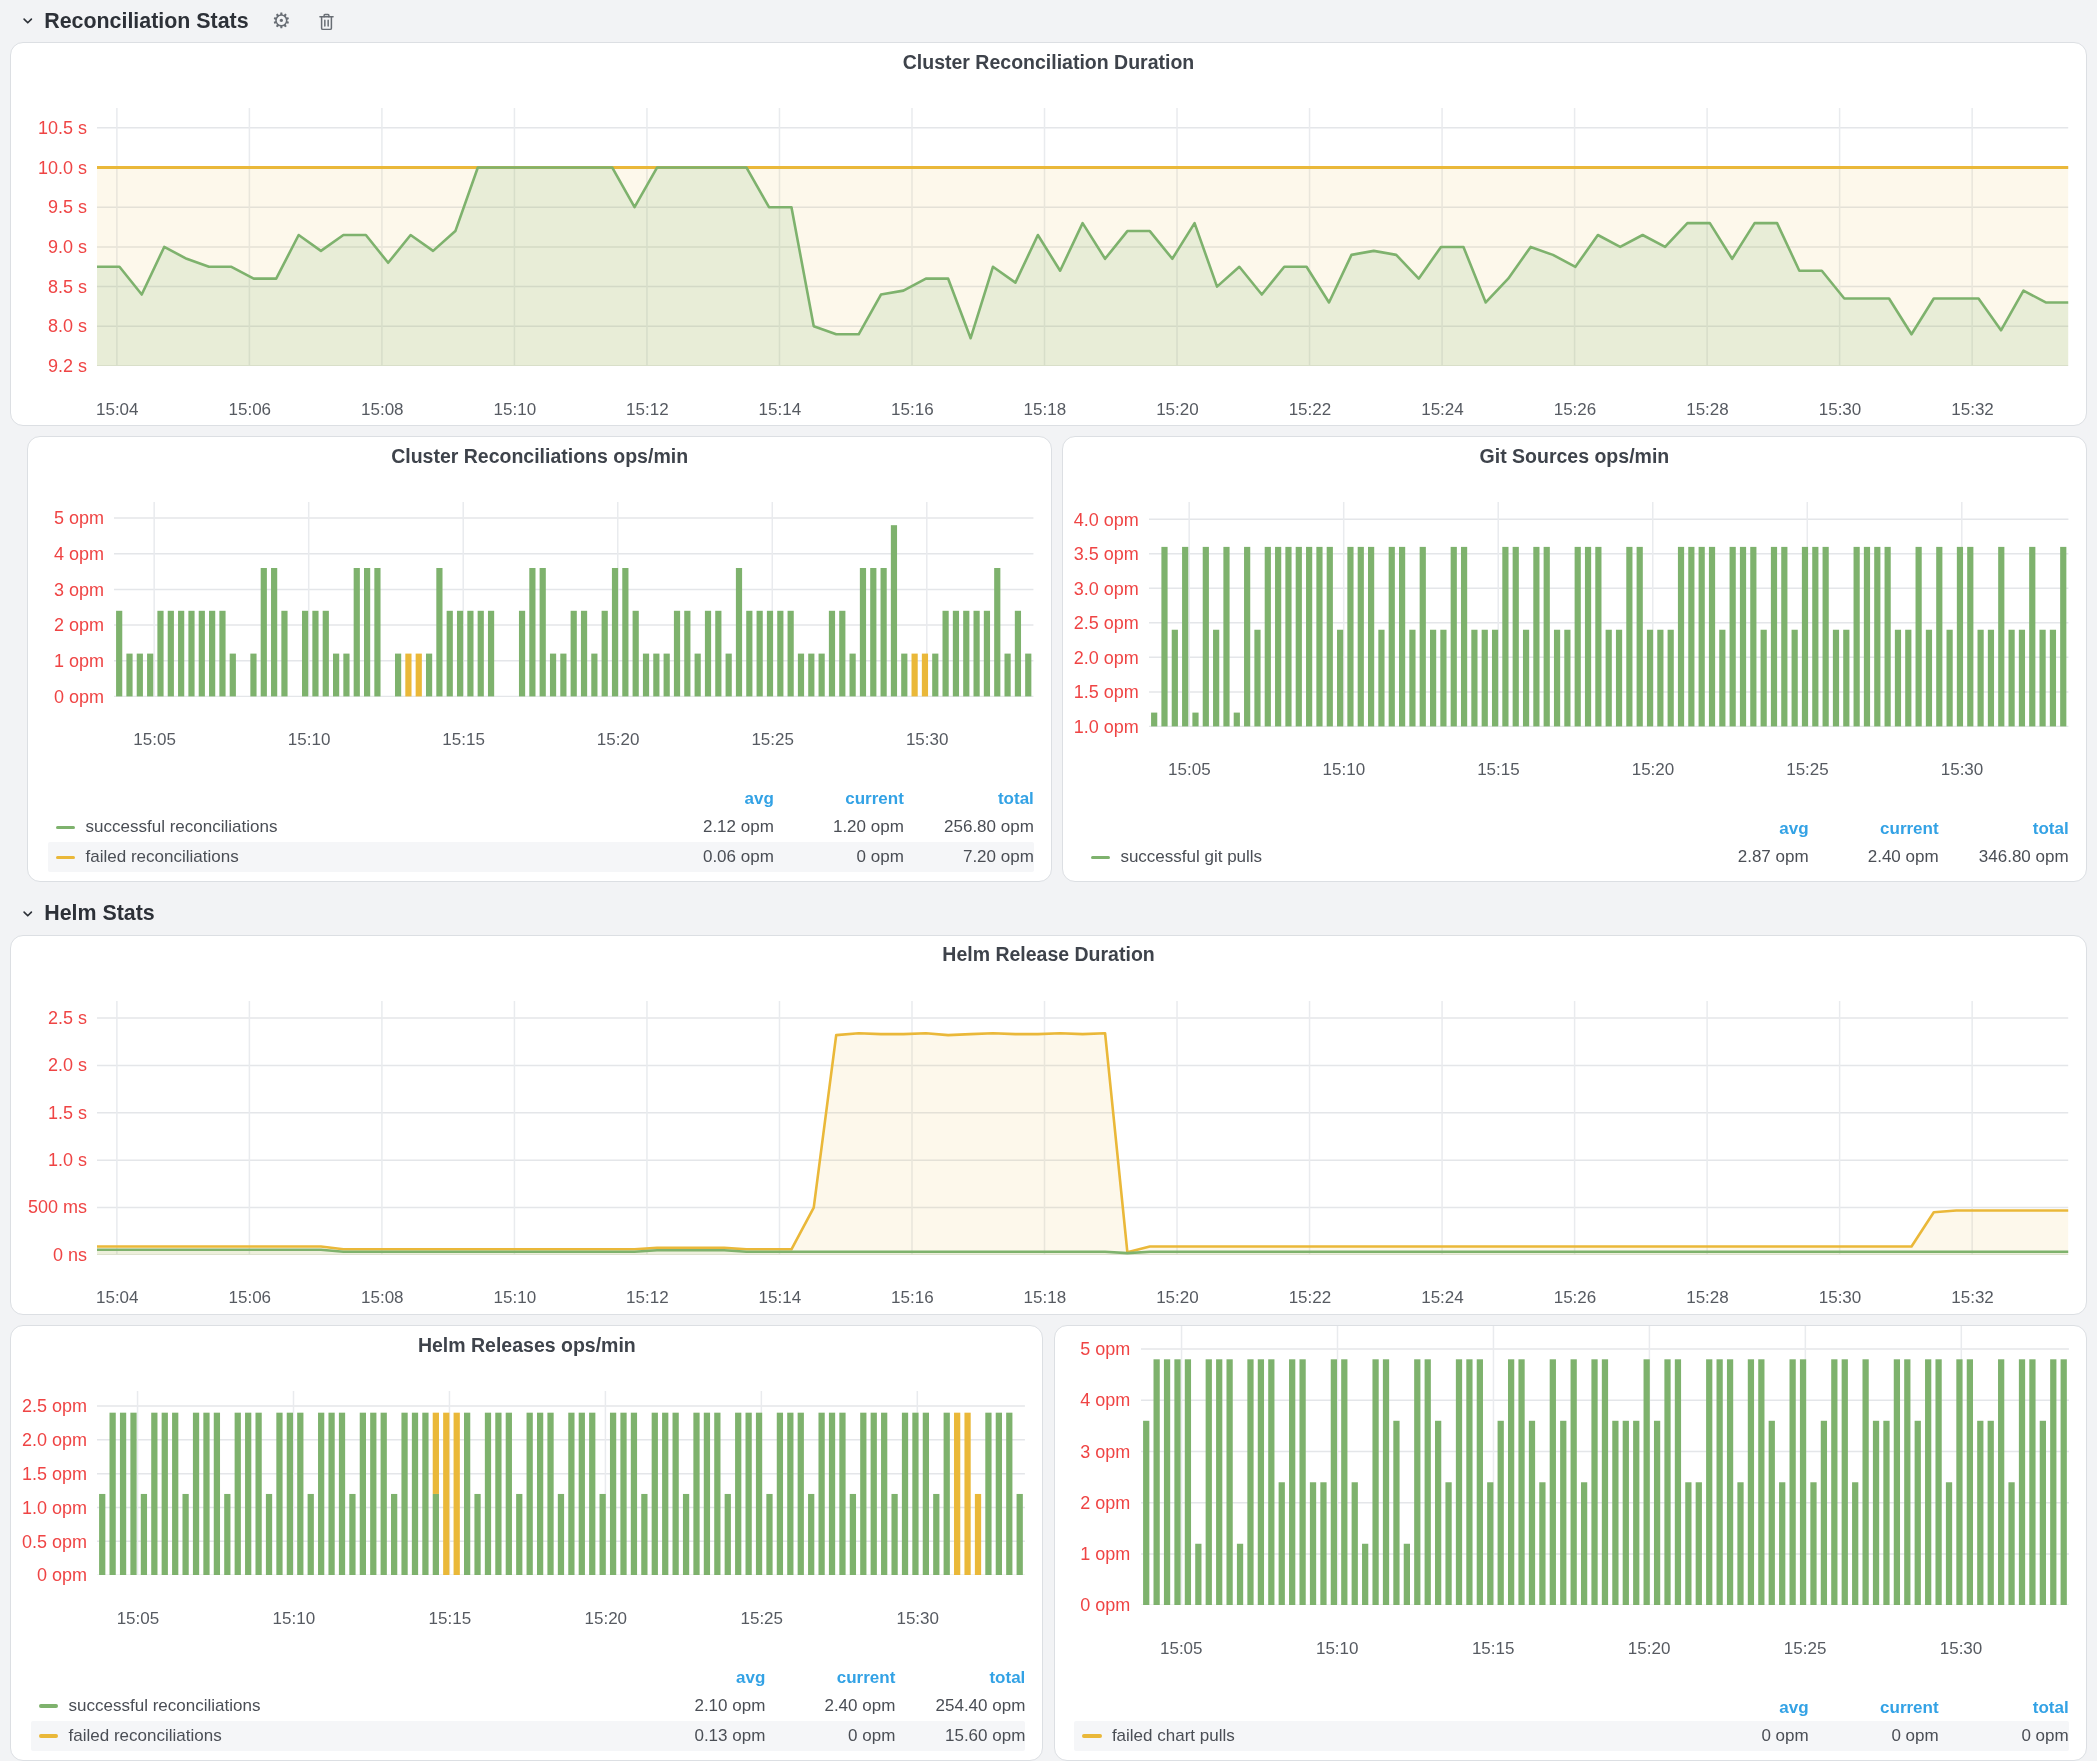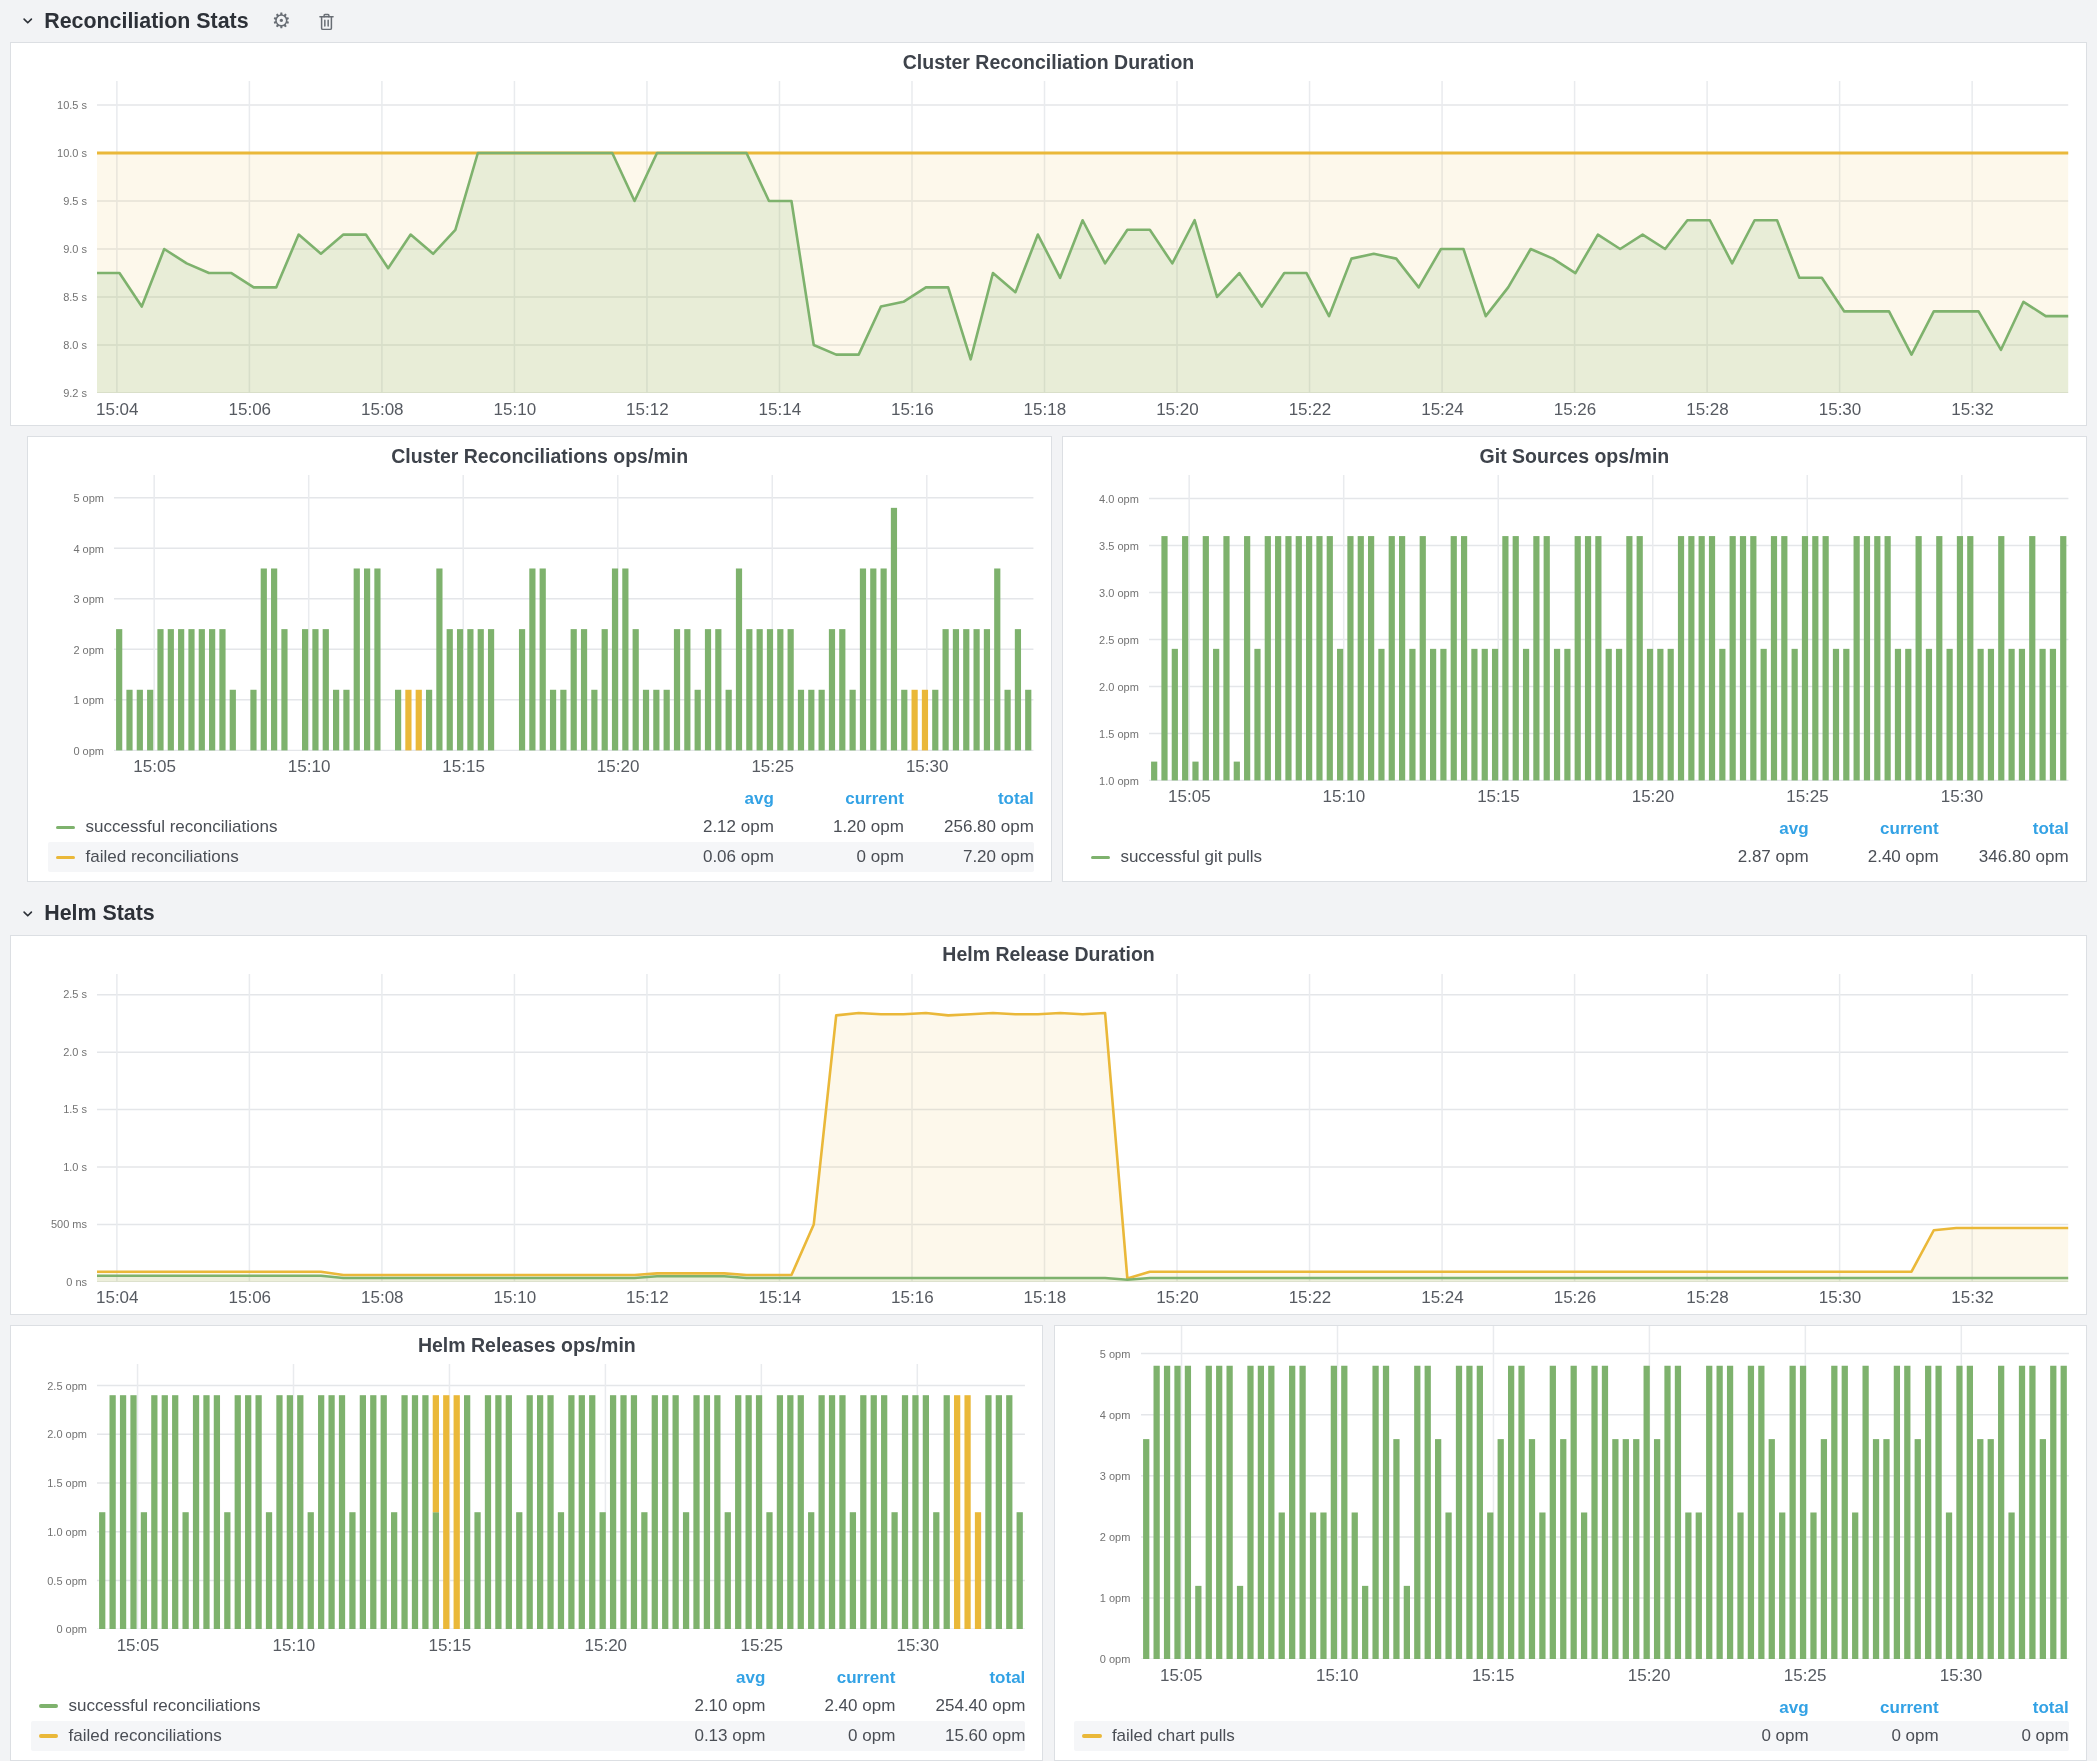--- a/index.html
+++ b/index.html
@@ -14,28 +14,28 @@
   .sec-icons{display:flex;align-items:center;gap:25px;margin-left:23px;}
   .ico-glyph{font-size:21.4px;line-height:1;color:#686d74;font-family:"DejaVu Sans",sans-serif;}
   .chev{width:19.5px;height:19.5px;}
   .ico-svg{width:21px;height:21px;}
   .row{display:flex;gap:10.4px;flex:none;margin-bottom:10.4px;min-height:0;}
   .row1{height:384px;}
   .row2{height:446px;padding-left:17px;}
   .row4{height:380px;}
   .row5{flex:1;margin-bottom:0;}
   .panel{
-    background:#ffffff;border:0.6px solid #dcdfe3;border-radius:0;
-    flex:1;display:flex;flex-direction:column;min-width:0;box-sizing:border-box;
+    background:#ffffff;border:0.6px solid #dcdfe3;border-radius:13px;
+    flex:1;display:flex;flex-direction:column;min-width:0;box-sizing:border-box;gap:27px;
   }
   .panel-title{height:38px;flex:none;display:flex;align-items:center;justify-content:center;
     font-size:19.5px;font-weight:700;color:#3e434b;cursor:pointer;}
   .chart-main{flex:1;display:flex;min-height:0;padding-right:17px;}
   .yaxis{width:86px;flex:none;position:relative;}
-  .ylab{position:absolute;right:10.4px;transform:translateY(-50%);font-size:11px;color:#737373;white-space:nowrap;}
+  .ylab{position:absolute;right:10.4px;transform:translateY(-50%);font-size:18px;color:#ef4444;white-space:nowrap;}
   .plot{flex:1;position:relative;min-width:0;}
   .plot svg{position:absolute;inset:0;width:100%;height:100%;display:block;}
   .xaxis{height:32px;flex:none;position:relative;margin:0 17px 0 86px;}
   .xlab{position:absolute;top:6.5px;transform:translateX(-50%);font-size:17px;color:#565a61;white-space:nowrap;}
   .legend{flex:none;padding:2.6px 17px 9px 19.5px;}
   .legend-header{display:flex;align-items:center;height:27px;}
   .stat-h{width:130px;text-align:right;color:#33a2e5;font-weight:700;font-size:17px;cursor:pointer;}
   .legend-row{display:flex;align-items:center;height:30px;border-radius:1.9px;}
   .legend-row.striped{background:#f5f6f8;}
   .dash{width:19.5px;height:3.2px;border-radius:1.9px;margin:0 10.4px 0 7.8px;flex:none;}

